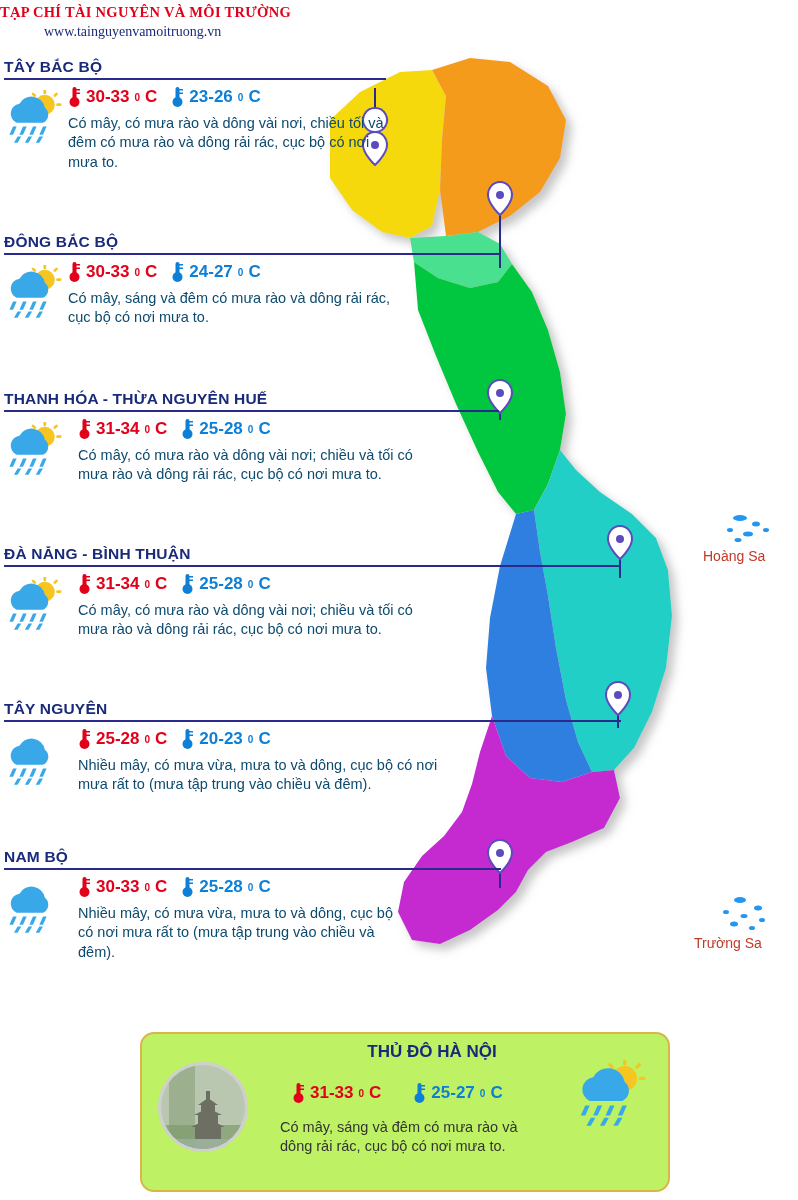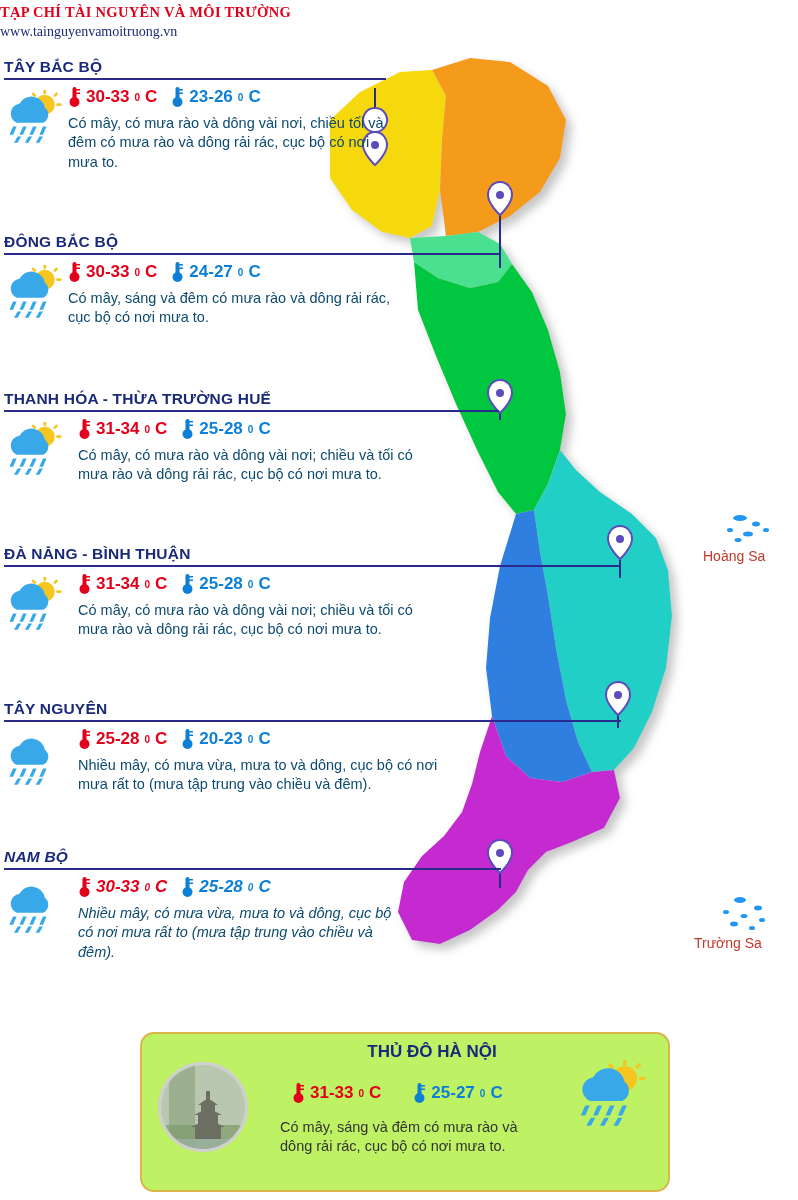--- a/index.html
+++ b/index.html
@@ -12,21 +12,21 @@
     font-family: "Liberation Sans", sans-serif;
     overflow: hidden;
   }
 
   
   .header { position:absolute; top:4px; left:0; width:798px; text-align:left; }
   .header-title {
     color:#e2001a; font-weight:bold; font-size:14.5px; letter-spacing:0.3px;
     font-family:"Liberation Serif", serif; text-transform:uppercase;
   }
-  .header-url { color:#1a2a7a; font-size:14px; margin-top:3px; font-family:"Liberation Serif", serif; }
+  .header-url { color:#1a2a7a; font-size:14px; margin-top:3px; font-family:"Liberation Serif", serif;padding-left:44px; }
 
   
   .map-layer { position:absolute; inset:0; }
   .islands-label { position:absolute; color:#c0392b; font-size:14px; font-family:"Liberation Sans", sans-serif; }
   #hoangsa-label { left:703px; top:548px; }
   #truongsa-label { left:694px; top:935px; }
 
   
   .region { position:absolute; }
   .region-title {
@@ -257,21 +257,21 @@
             <sup>0</sup>
             <span>C</span>
         </span>
       </div>
       <div class="desc" style="width:330px;">Có mây, sáng và đêm có mưa rào và dông rải rác, cục bộ có nơi mưa to.</div>
     </div>
   </div>
 </div>
 
 <div class="region" style="left:4px; top:390px; width:495px;">
-  <div class="region-title">THANH HÓA - THỪA TRƯỜNG HUẾ</div>
+  <div class="region-title">THANH HÓA - THỪA NGUYÊN HUẾ</div>
   <div class="region-rule"></div>
   <div class="region-body">
     <div class="wicon">
       <svg viewBox="0 0 64 58" width="58" height="53">
         <circle cx="45" cy="16" r="11" fill="#f6c520"></circle>
         <g stroke="#f6c520" stroke-width="3" stroke-linecap="round">
           <line x1="45" y1="0" x2="45" y2="3"></line>
             <line x1="58" y1="4" x2="56" y2="6"></line>
           <line x1="62" y1="16" x2="59" y2="16"></line>
             <line x1="32" y1="4" x2="34" y2="6"></line>
@@ -414,21 +414,21 @@
           <span>20-23</span>
             <sup>0</sup>
             <span>C</span>
         </span>
       </div>
       <div class="desc" style="width:365px;">Nhiều mây, có mưa vừa, mưa to và dông, cục bộ có nơi mưa rất to (mưa tập trung vào chiều và đêm).</div>
     </div>
   </div>
 </div>
 
-<div class="region" style="left:4px; top:848px; width:497px;font-style:italic;">
+<div class="region" style="left:4px; top:848px; width:497px;">
   <div class="region-title">NAM BỘ</div>
   <div class="region-rule"></div>
   <div class="region-body">
     <div class="wicon">
       <svg viewBox="0 0 64 58" width="58" height="53">
         <path d="M14,36 a11,11 0 0,1 3,-21 a15,15 0 0,1 28,4 a10,10 0 0,1 -2,17 z" fill="#39a8e8"></path>
         <g fill="#39a8e8">
           <path d="M10,40 l4,0 -4,9 -4,0 z"></path>
             <path d="M21,40 l4,0 -4,9 -4,0 z"></path>
           <path d="M32,40 l4,0 -4,9 -4,0 z"></path>

